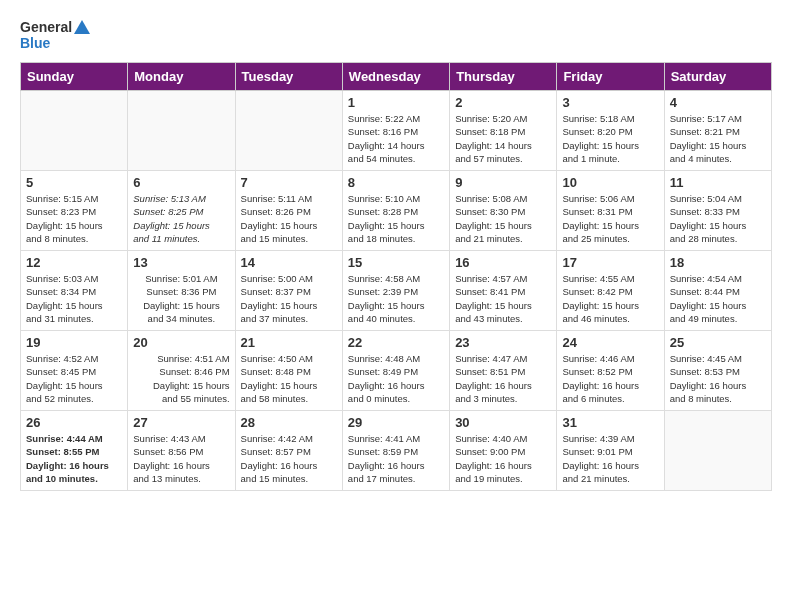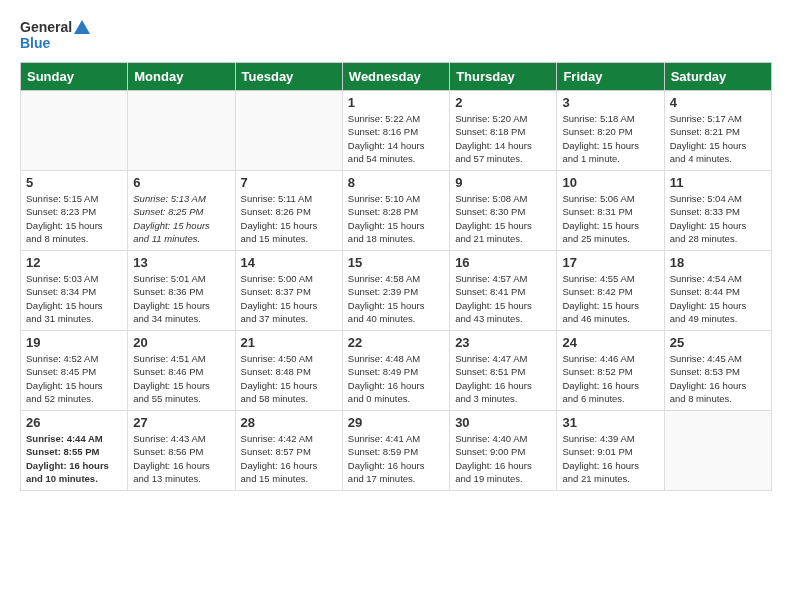--- a/index.html
+++ b/index.html
@@ -34,21 +34,21 @@
       color: #555;
     }
     .calendar {
       width: 100%;
       border-collapse: collapse;
       padding: 0 10px;
       margin: 0 10px;
       width: calc(100% - 20px);
     }
     .calendar th {
-      background-color: #15803d;
+      background-color: #701a75;
       color: #fff;
       font-size: 13px;
       font-weight: bold;
       padding: 6px 6px;
       border: 1px solid #ccc;
       text-align: left;
     }
     .calendar td {
       border: 1px solid #ddd;
       vertical-align: top;
@@ -196,21 +196,21 @@
         <tr>
           <td>
             <div class="day-number">12</div>
             <div class="day-info" style="white-space: pre-line;">Sunrise: 5:03 AM
 Sunset: 8:34 PM
 Daylight: 15 hours
 and 31 minutes.</div>
           </td>
           <td>
             <div class="day-number">13</div>
-            <div class="day-info" style="white-space: pre-line;">Sunrise: 5:01 AM
+            <div class="day-info" style="white-space: pre-line; text-align: center;">Sunrise: 5:01 AM
 Sunset: 8:36 PM
 Daylight: 15 hours
 and 34 minutes.</div>
           </td>
           <td>
             <div class="day-number">14</div>
             <div class="day-info" style="white-space: pre-line;">Sunrise: 5:00 AM
 Sunset: 8:37 PM
 Daylight: 15 hours
 and 37 minutes.</div>
@@ -247,21 +247,21 @@
         <tr>
           <td>
             <div class="day-number">19</div>
             <div class="day-info" style="white-space: pre-line;">Sunrise: 4:52 AM
 Sunset: 8:45 PM
 Daylight: 15 hours
 and 52 minutes.</div>
           </td>
           <td>
             <div class="day-number">20</div>
-            <div class="day-info" style="white-space: pre-line;">Sunrise: 4:51 AM
+            <div class="day-info" style="white-space: pre-line; text-align: right;">Sunrise: 4:51 AM
 Sunset: 8:46 PM
 Daylight: 15 hours
 and 55 minutes.</div>
           </td>
           <td>
             <div class="day-number">21</div>
             <div class="day-info" style="white-space: pre-line;">Sunrise: 4:50 AM
 Sunset: 8:48 PM
 Daylight: 15 hours
 and 58 minutes.</div>

